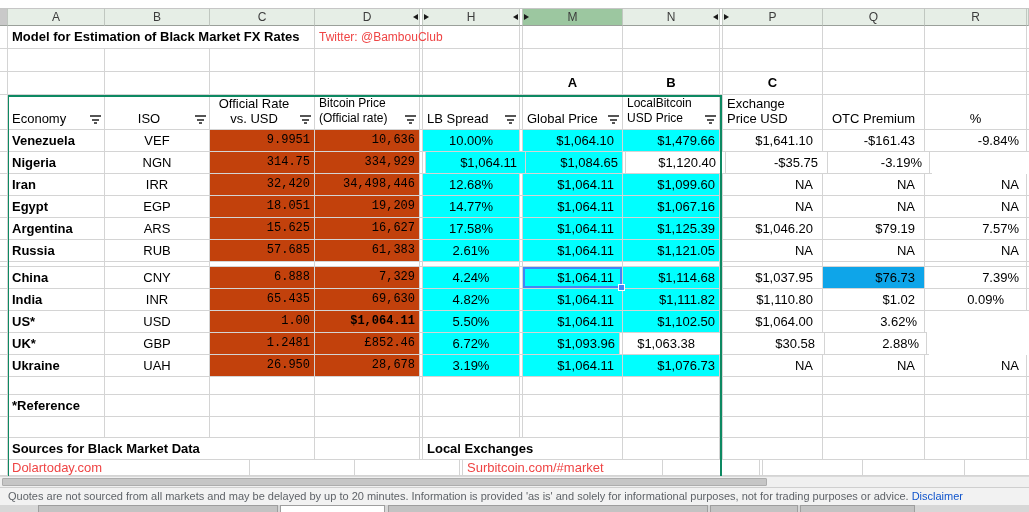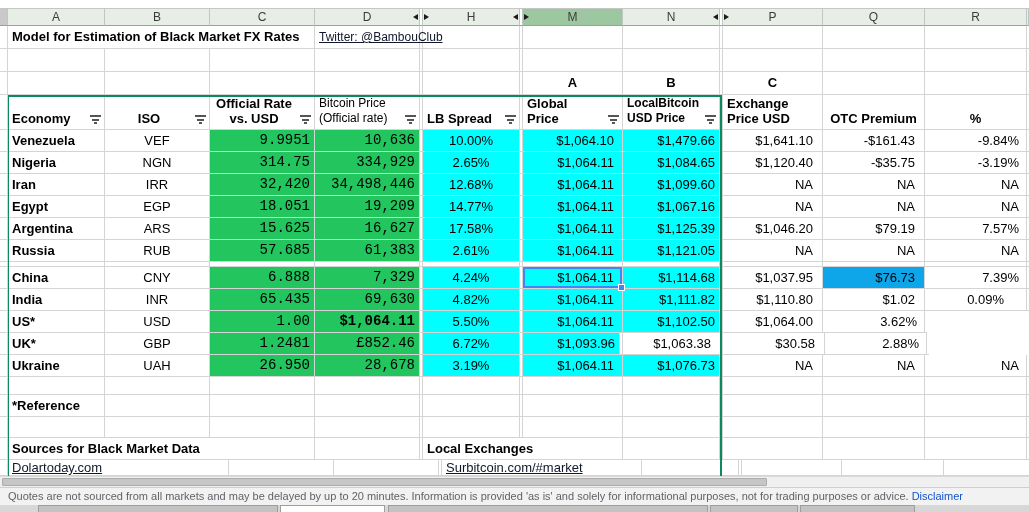--- a/index.html
+++ b/index.html
@@ -15,21 +15,21 @@
     border-right:1px solid #d4d4d4;border-bottom:1px solid #d4d4d4;
     padding:0 4px;white-space:nowrap;overflow:hidden;line-height:21px;background:#fff;
   }
   
   .cL{width:8px;padding:0}
   .cA{width:97px}.cB{width:105px}.cC{width:105px}.cD{width:105px}
   .cGap{width:3px;padding:0}
   .cH{width:97px}.cM{width:100px}.cN{width:97px}
   .cP{width:100px}.cQ{width:102px}.cR{width:102px}
   .cT{width:2px;padding:0;border-right:none}
-  .cABC{width:307px}.cAB{width:221px}.cHM{width:200px}
+  .cABC{width:307px}.cAB{width:242px}.cHM{width:200px}
   
   .h8{height:8px}.h18{height:18px}.h21{height:21px}.h22{height:22px}.h23{height:23px}
   .h35{height:35px}.h5{height:5px}.h16{height:16px}
   .h5 .cell{line-height:4px}
   .h16 .cell{line-height:15px}
   
   .colheads .hcell{
     box-sizing:border-box;flex-shrink:0;height:18px;position:relative;
     background:#e6eee6;border-right:1px solid #c0c7c0;border-top:1px solid #c6c6c6;
     border-bottom:1px solid #9aa09a;
@@ -38,28 +38,28 @@
   .colheads .corner{background:#c9c9c9}
   .colheads .gapw{background:#ffffff}
   .colheads .selcol{background:#9cc7a0}
   .tri-l,.tri-r{position:absolute;top:5px;width:0;height:0;border-top:3.5px solid transparent;border-bottom:3.5px solid transparent}
   .tri-l{right:1px;border-right:5px solid #1a1a1a}
   .tri-r{left:1px;border-left:5px solid #1a1a1a}
   
   .b{font-weight:700}
   .t-c{text-align:center}
   .t-r{text-align:right}
-  .link{color:#0f172a;text-decoration:underline;cursor:pointer}
-  .yellow{background:#22c55e;font-family:"Liberation Mono",monospace;font-size:14px;text-align:right}
+  .link{color:#ef4444;cursor:pointer}
+  .yellow{background:#c2410c;font-family:"Liberation Mono",monospace;font-size:12px;text-align:right}
   .cyan{background:#00ffff}
   .red{background:#0ea5e9}
   .ovf{overflow:visible;position:relative;z-index:2}
   
   .hdr{display:flex;align-items:flex-end;padding:2px 4px 3px;line-height:15px;white-space:normal;position:relative}
-  .hdr .txt{flex:1;font-weight:700}
+  .hdr .txt{flex:1;font-weight:400}
   .hdr .txt.light{font-weight:400;font-size:12px}
   .filter-icon{
     position:absolute;right:3px;bottom:5px;width:11px;height:9px;
     background:
       linear-gradient(#555,#555) 50% 0/11px 2px no-repeat,
       linear-gradient(#555,#555) 50% 3.5px/7px 2px no-repeat,
       linear-gradient(#555,#555) 50% 7px/3px 2px no-repeat;
   }
   .pad-ic{padding-right:16px}
   
@@ -228,21 +228,20 @@
     <div class="cell cR t-r" style="padding-right:7px">-9.84%</div>
     <div class="cell cT"></div>
   </div>
       <div class="row h22">
     <div class="cell cL"></div>
     <div class="cell cA b">Nigeria</div>
     <div class="cell cB t-c">NGN</div>
     <div class="cell cC yellow">314.75</div>
     <div class="cell cD yellow">334,929</div>
     <div class="cell cGap"></div>
-    <div class="cell cH cyan t-c">2.65%</div>
     <div class="cell cGap"></div>
     <div class="cell cM cyan t-r" style="padding-right:8px">$1,064.11</div>
     <div class="cell cN cyan t-r">$1,084.65</div>
     <div class="cell cGap"></div>
     <div class="cell cP t-r" style="padding-right:9px">$1,120.40</div>
     <div class="cell cQ t-r" style="padding-right:9px">-$35.75</div>
     <div class="cell cR t-r" style="padding-right:7px">-3.19%</div>
     <div class="cell cT"></div>
   </div>
       <div class="row h22">
@@ -388,21 +387,21 @@
     <div class="cell cL"></div>
     <div class="cell cA b">UK*</div>
     <div class="cell cB t-c">GBP</div>
     <div class="cell cC yellow">1.2481</div>
     <div class="cell cD yellow">£852.46</div>
     <div class="cell cGap"></div>
     <div class="cell cH cyan t-c">6.72%</div>
     <div class="cell cGap"></div>
     <div class="cell cN cyan t-r">$1,093.96</div>
     <div class="cell cGap"></div>
-    <div class="cell cP t-r" style="padding-right:11px">$1,063.38</div>
+    <div class="cell cP t-r" style="padding-right:27px">$1,063.38</div>
     <div class="cell cQ t-r" style="padding-right:9px">$30.58</div>
     <div class="cell cR t-r" style="padding-right:7px">2.88%</div>
     <div class="cell cT"></div>
   </div>
       <div class="row h22">
     <div class="cell cL"></div>
     <div class="cell cA b">Ukraine</div>
     <div class="cell cB t-c">UAH</div>
     <div class="cell cC yellow">26.950</div>
     <div class="cell cD yellow">28,678</div>

